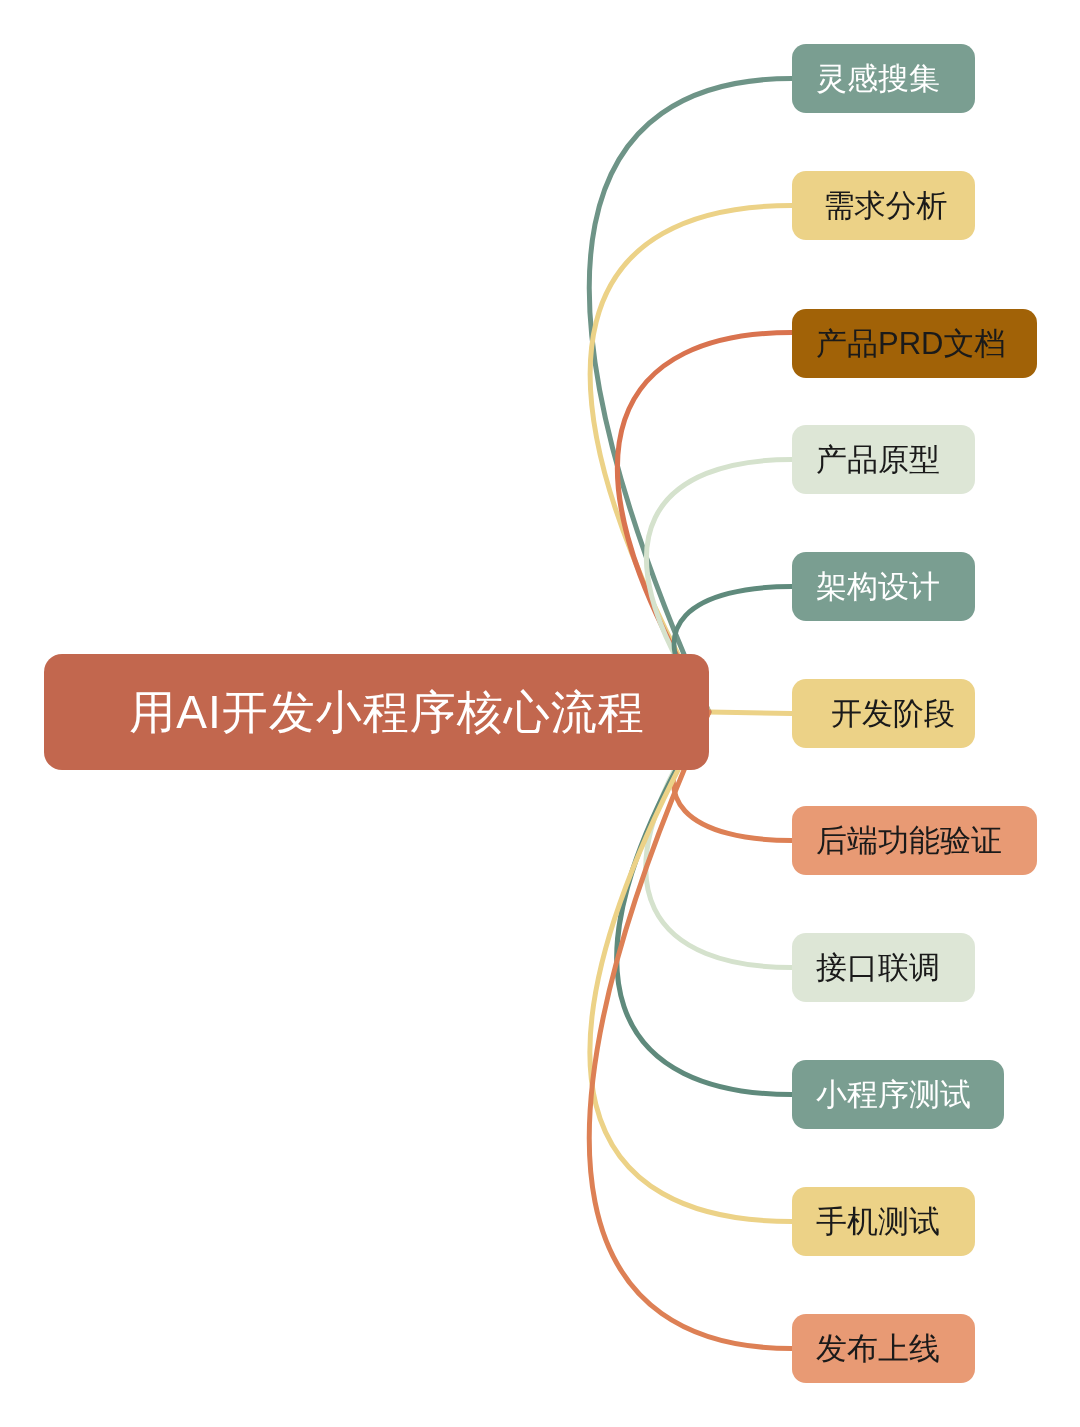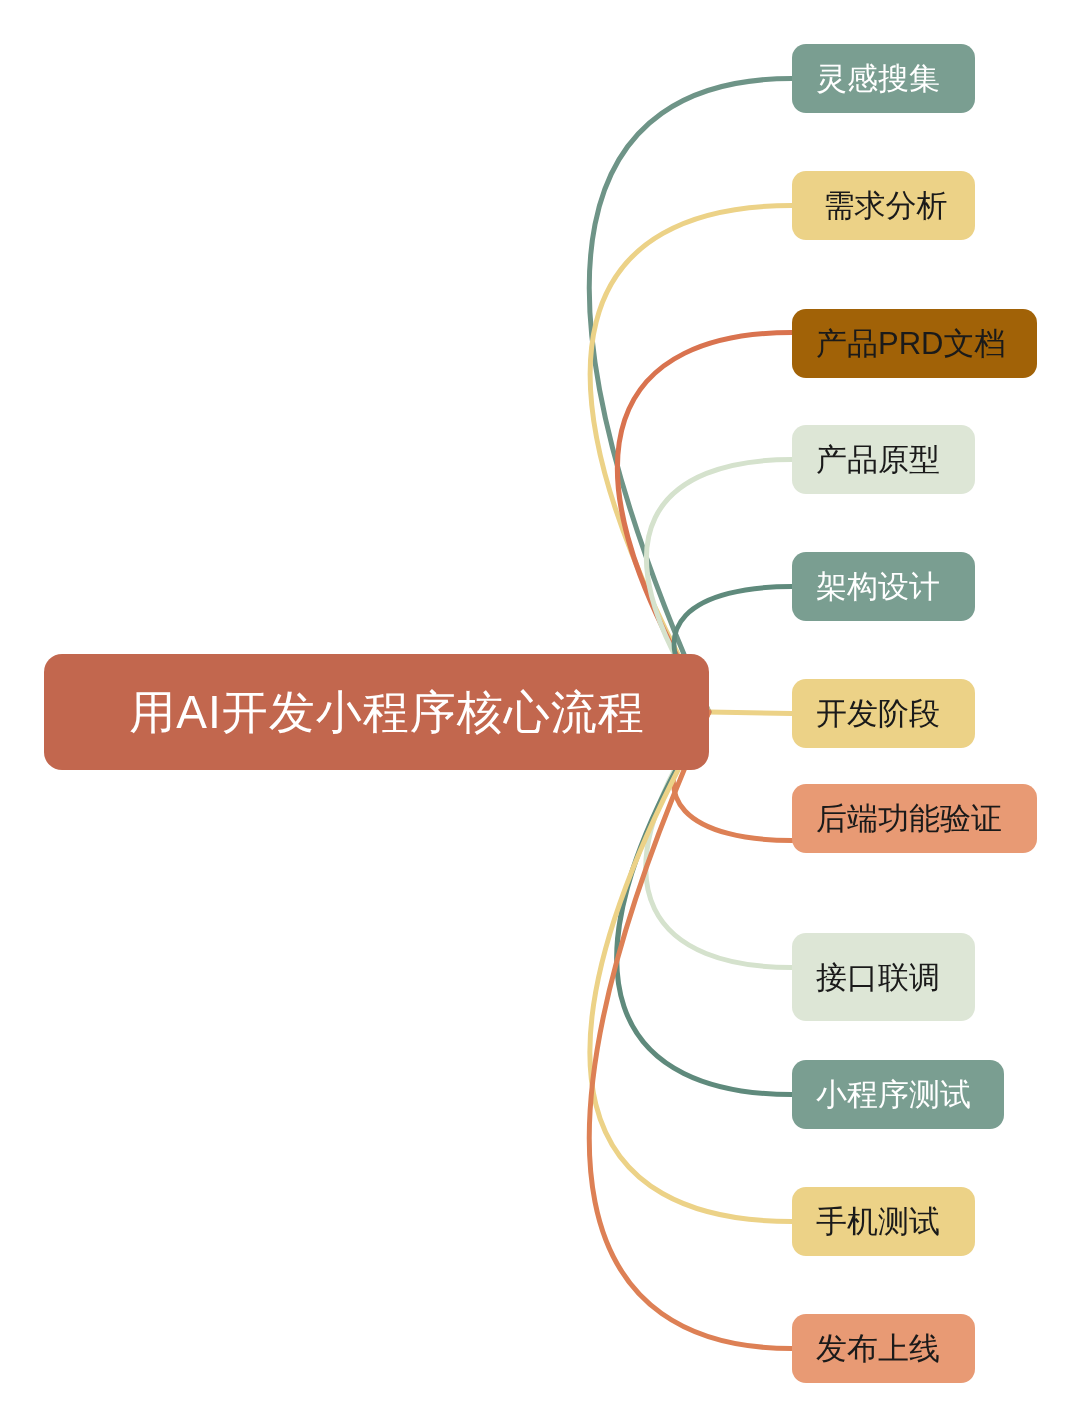--- a/index.html
+++ b/index.html
@@ -87,27 +87,27 @@
     </div>
     <div class="node child-node" style="left: 792px; top: 309px; width: 245px; height: 69px; background: #a16207; color: rgb(26, 26, 26);">
       <span class="node-label">产品PRD文档</span>
     </div>
     <div class="node child-node" style="left: 792px; top: 425px; width: 183px; height: 69px; background: rgb(221, 230, 214); color: rgb(26, 26, 26);">
       <span class="node-label">产品原型</span>
     </div>
     <div class="node child-node" style="left: 792px; top: 552px; width: 183px; height: 69px; background: rgb(122, 158, 145); color: rgb(255, 255, 255);">
       <span class="node-label">架构设计</span>
     </div>
-    <div class="node child-node" style="left: 792px; top: 679px; width: 183px; height: 69px; background: rgb(236, 210, 135); color: rgb(26, 26, 26);">
+    <div class="node child-node" style="left: 792px; top: 679px; width: 183px; height: 69px; background: rgb(236, 210, 135); color: rgb(26, 26, 26); justify-content: flex-end;">
       <span class="node-label">开发阶段</span>
     </div>
-    <div class="node child-node" style="left: 792px; top: 784px; width: 245px; height: 69px; background: rgb(232, 154, 116); color: rgb(26, 26, 26);">
+    <div class="node child-node" style="left: 792px; top: 806px; width: 245px; height: 69px; background: rgb(232, 154, 116); color: rgb(26, 26, 26);">
       <span class="node-label">后端功能验证</span>
     </div>
-    <div class="node child-node" style="left: 792px; top: 933px; width: 183px; height: 88px; background: rgb(221, 230, 214); color: rgb(26, 26, 26);">
+    <div class="node child-node" style="left: 792px; top: 933px; width: 183px; height: 69px; background: rgb(221, 230, 214); color: rgb(26, 26, 26);">
       <span class="node-label">接口联调</span>
     </div>
     <div class="node child-node" style="left: 792px; top: 1187px; width: 183px; height: 69px; background: rgb(236, 210, 135); color: rgb(26, 26, 26);">
       <span class="node-label">手机测试</span>
     </div>
     <div class="node child-node" style="left: 792px; top: 1060px; width: 212px; height: 69px; background: rgb(122, 158, 145); color: rgb(255, 255, 255);">
       <span class="node-label">小程序测试</span>
     </div>
     <div class="node child-node" style="left: 792px; top: 1314px; width: 183px; height: 69px; background: rgb(232, 154, 116); color: rgb(26, 26, 26);">
       <span class="node-label">发布上线</span>

